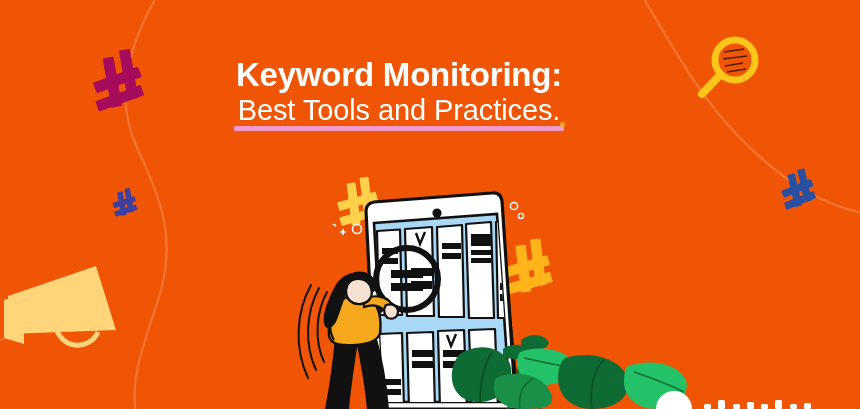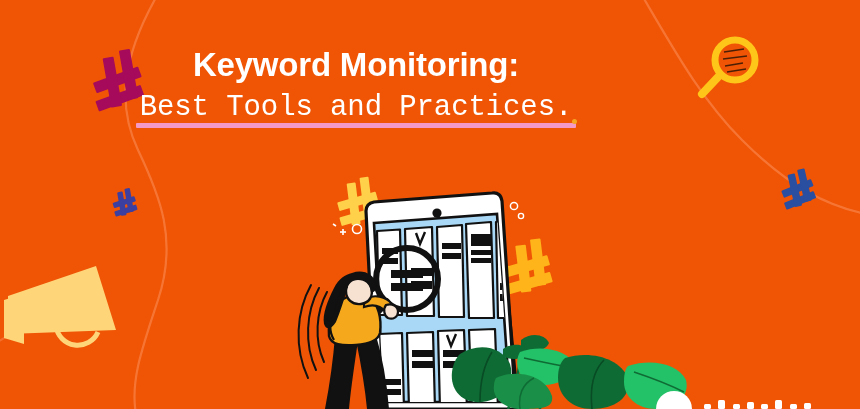--- a/index.html
+++ b/index.html
@@ -9,37 +9,36 @@
     background:#ef5505;
   }
   .banner{
     position:relative;width:860px;height:409px;overflow:hidden;
     background:#ef5505;
   }
   .svg-layer{position:absolute;top:0;left:0;}
 
   
   .headline{
-    position:absolute;left:0;top:46px;width:712px;
+    position:absolute;left:0;top:56px;width:712px;
     text-align:center;z-index:40;
     pointer-events:none;
+    padding-left:43px;
   }
   .title{
     display:block;
     color:#ffffff;
     font-size:33px;
     font-weight:bold;
     letter-spacing:-0.2px;
     line-height:1.15;
   }
   .subtitle-wrap{
     display:inline-block;
-    margin-top:7px;
     position:relative;
-    font-family:Liberation Mono, monospace;
   }
   .subtitle{
     display:inline-block;
     color:#ffffff;
     font-size:29px;
     font-weight:normal;
     line-height:1.15;
     letter-spacing:-0.1px;
     padding:0 4px 2px 4px;
   }

